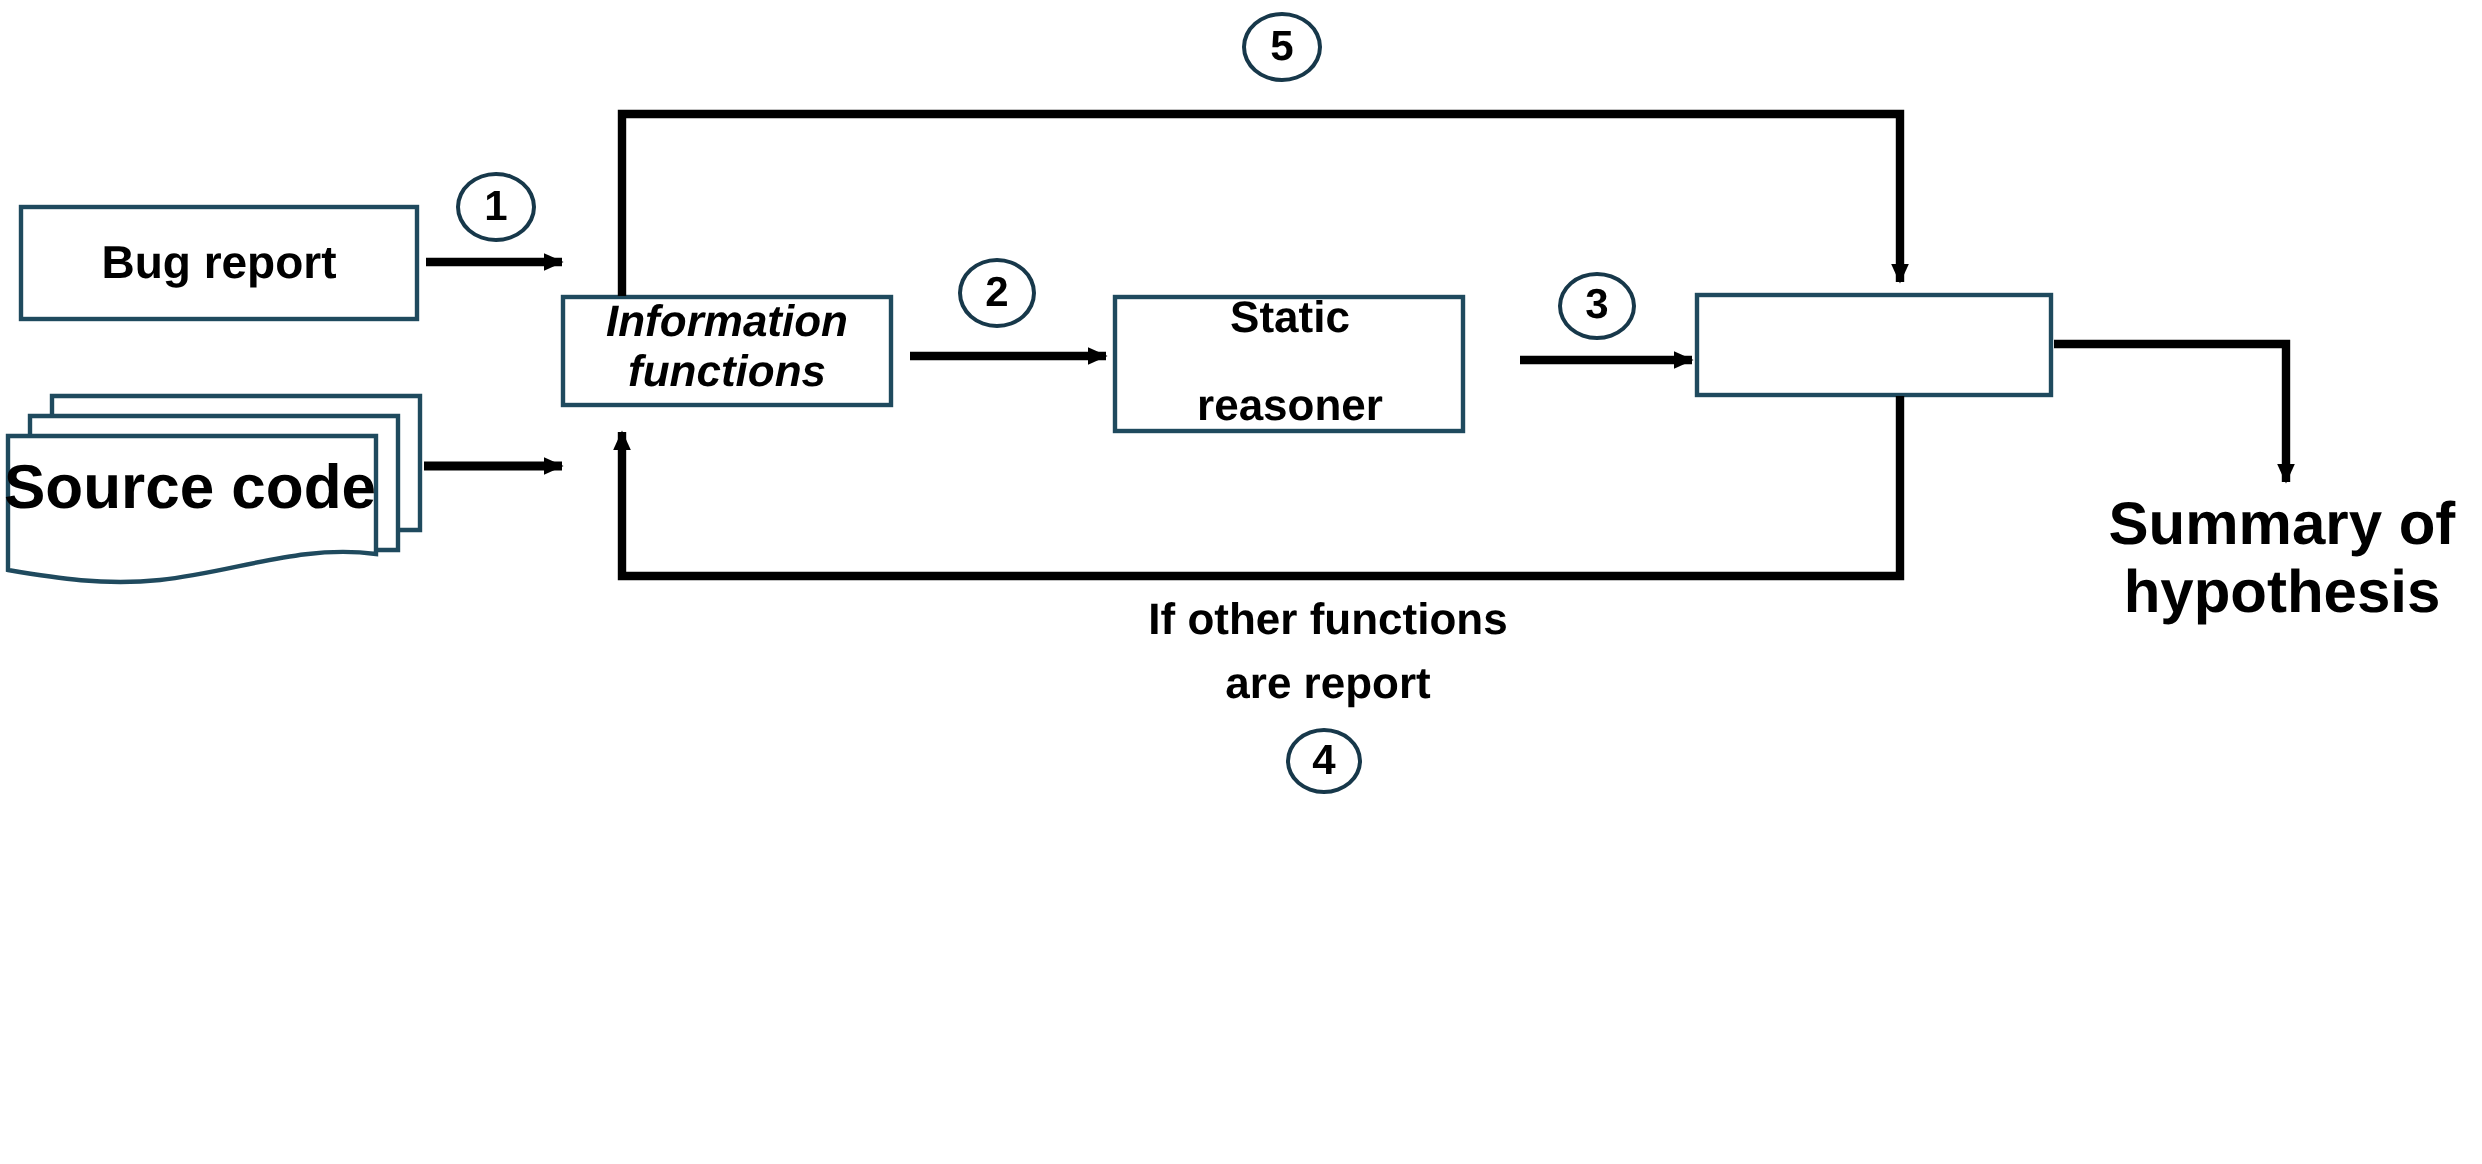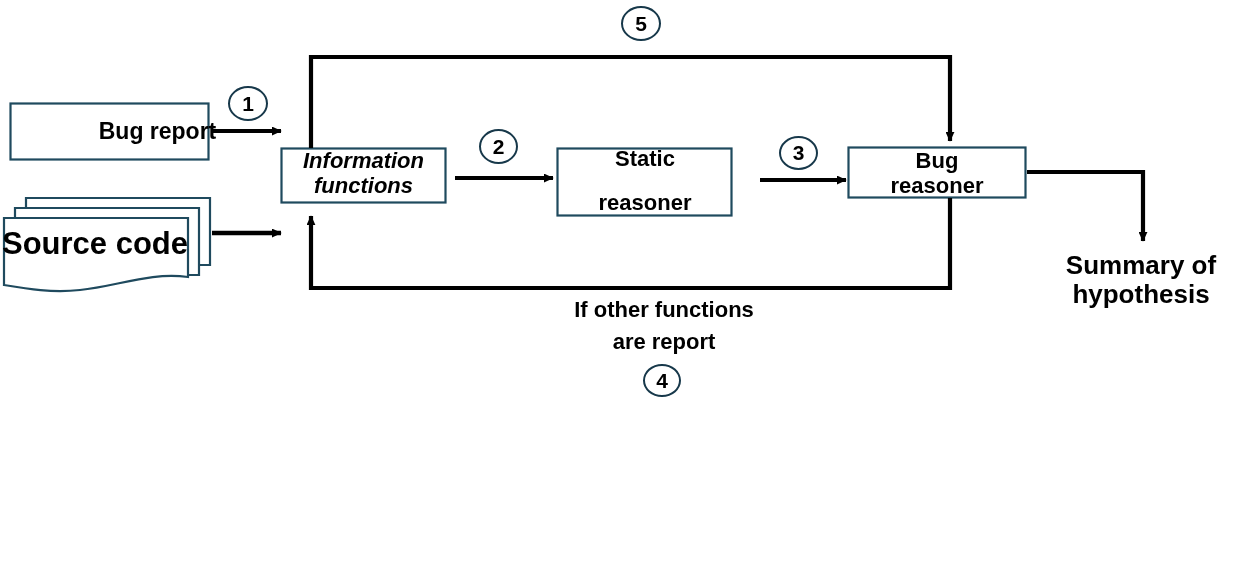--- a/index.html
+++ b/index.html
@@ -32,26 +32,26 @@
     justify-content: center;
     text-align: center;
     font-weight: bold;
     color: #000000;
     line-height: 1.12;
     white-space: nowrap;
     pointer-events: none;
   }
   .node-label span { display: block; }
 
-  .lbl-bug-report   { left: 10px;  top: 103px; width: 199px; height: 57px;  font-size: 23px; padding-left: 48px; }
+  .lbl-bug-report   { left: 10px;  top: 103px; width: 199px; height: 57px;  font-size: 23px; }
   .lbl-source-code  { left: 4px;   top: 208px; width: 182px; height: 72px;  font-size: 31px; }
   .lbl-info-collect { left: 272px; top: 141px; width: 183px; height: 66px;  font-size: 22px; font-style: italic; }
   .lbl-static       { left: 557px; top: 145px; width: 176px; height: 72px;  font-size: 22px; gap: 19px; }
   .lbl-bug-reasoner { left: 848px; top: 140px; width: 178px; height: 68px;  font-size: 22px; }
-  .lbl-summary      { left: 1046px; top: 249px; width: 190px; height: 62px; font-size: 26px; }
+  .lbl-summary      { left: 1046px; top: 249px; width: 190px; height: 62px; font-size: 30px; }
 
   .edge-caption {
     position: absolute;
     text-align: center;
     font-weight: bold;
     color: #000000;
     font-size: 22px;
     line-height: 1.45;
     white-space: nowrap;
     pointer-events: none;
@@ -156,24 +156,20 @@
   <div class="node-label lbl-info-collect">
     <span>Information</span>
     <span>functions</span>
   </div>
 
   <div class="node-label lbl-static">
     <span>Static</span>
     <span>reasoner</span>
   </div>
 
-  <div class="node-label lbl-bug-reasoner">
-    <span>Bug</span>
-    <span>reasoner</span>
-  </div>
 
   <div class="node-label lbl-summary">
     <span>Summary of</span>
     <span>hypothesis</span>
   </div>
 
   <div class="edge-caption cap-other-funcs">
     <div>If other functions</div>
     <div>are report</div>
   </div>

